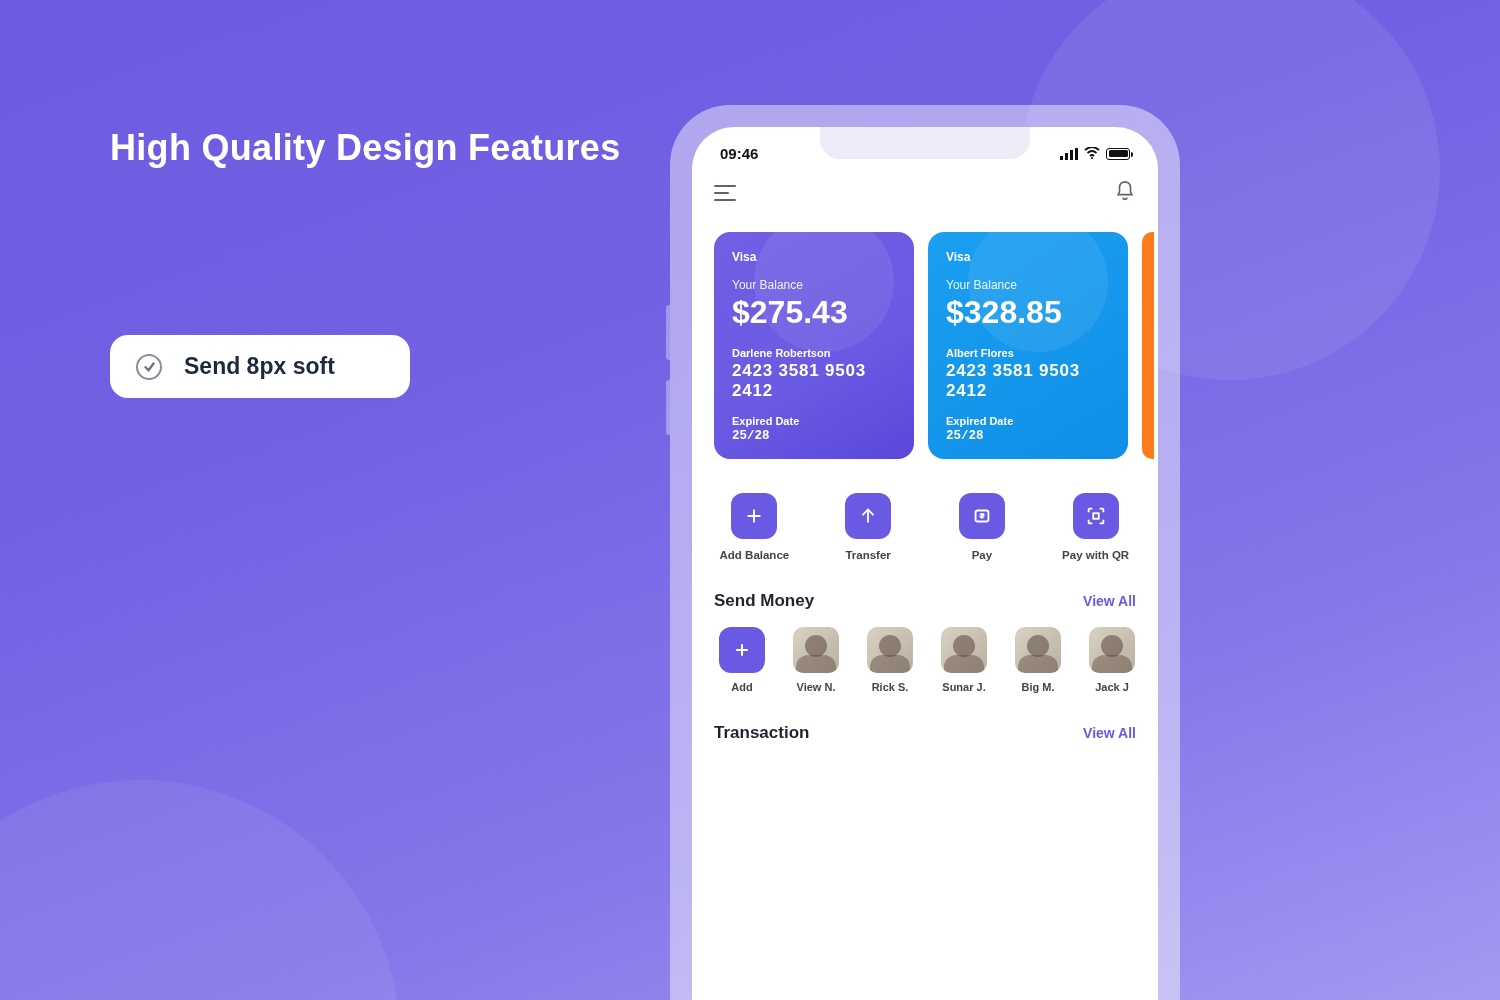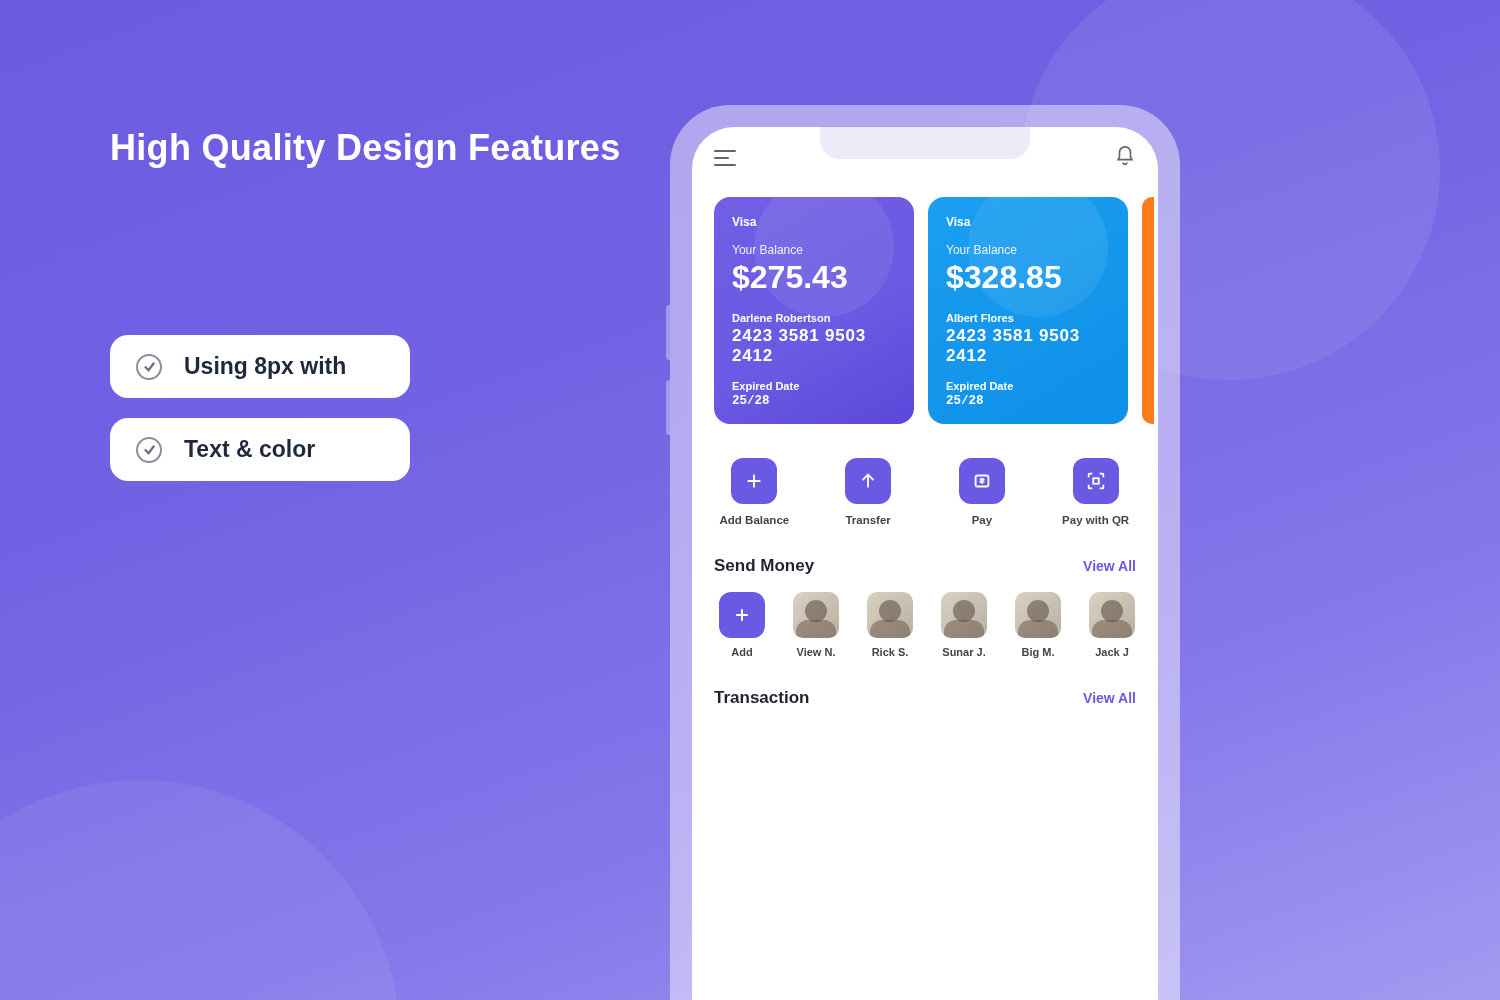--- a/index.html
+++ b/index.html
@@ -95,36 +95,46 @@
 
 <div class="hero-title">High Quality Design Features</div>
 
 <div class="feature-col">
   <div class="feature-pill">
     <span class="chk">
         <svg viewBox="0 0 14 14">
           <polyline points="2,7 6,11 12,3"></polyline>
         </svg>
       </span>
-    <span class="lbl">Using 8px with</span>
-  </div>
-  <div class="feature-pill">
-    <span class="chk">
-        <svg viewBox="0 0 14 14">
-          <polyline points="2,7 6,11 12,3"></polyline>
-        </svg>
-      </span>
-    <span class="lbl">Text &amp; color</span>
+    <span class="lbl">Send 8px soft</span>
   </div>
 </div>
 
 <div class="phone-shell">
   <div class="screen">
     <div class="notch"></div>
 
+    <div class="status-bar">
+      <span>09:46</span>
+      <div class="status-icons">
+        <span class="sig">
+            <span></span>
+            <span></span>
+            <span></span>
+            <span></span>
+          </span>
+        <span class="wifi"><svg viewBox="0 0 16 12">
+              <path d="M1 3 Q8 -3 15 3 M3.5 6 Q8 2 12.5 6 M6 9 Q8 7 10 9" stroke="#111" stroke-width="1.8" fill="none"></path>
+              <circle cx="8" cy="11" r="1" fill="#111"></circle>
+            </svg></span>
+        <span class="batt">
+            <i></i>
+          </span>
+      </div>
+    </div>
 
     <div class="app-body">
       <div class="app-top">
         <div class="hamb">
             <span></span>
             <span></span>
             <span></span>
           </div>
         <div class="bell">
           <svg viewBox="0 0 24 24">

